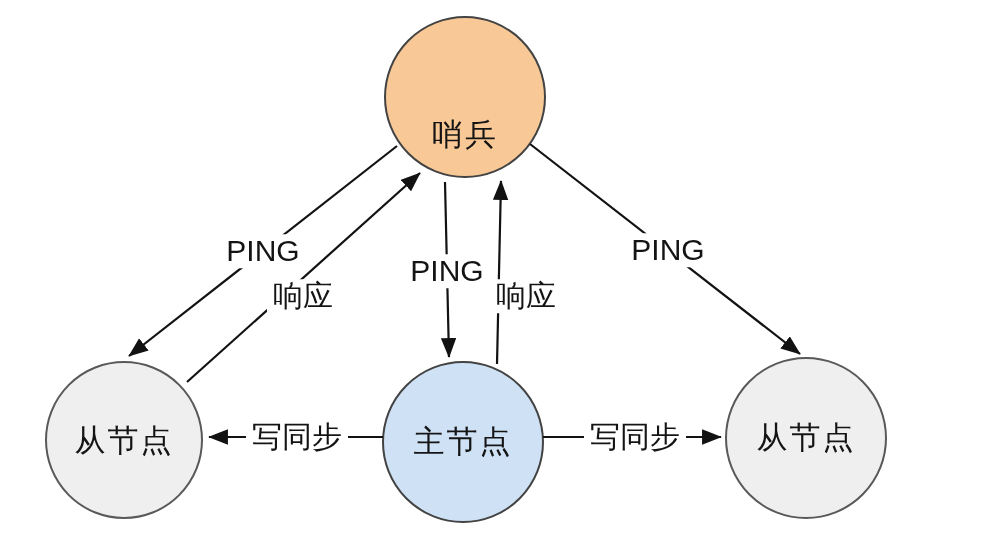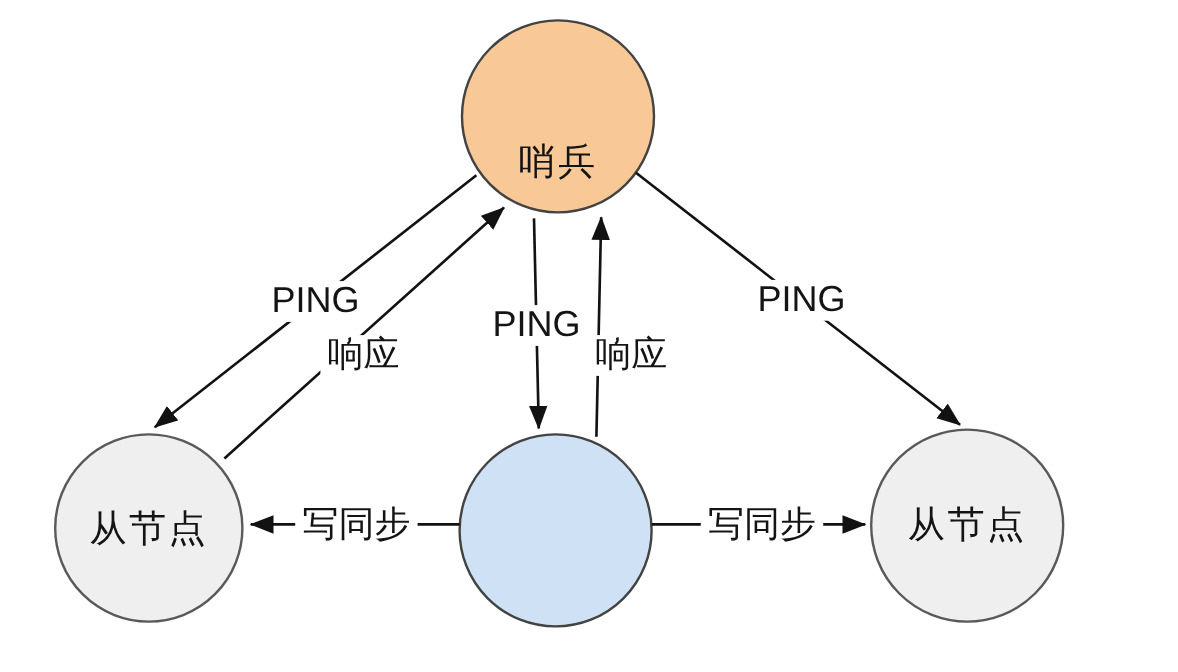--- a/index.html
+++ b/index.html
@@ -75,20 +75,21 @@
       <line class="edge-line" x1="445" y1="182" x2="449" y2="357" marker-end="url(#ah)"></line>
       <line class="edge-line" x1="497" y1="364" x2="501" y2="181" marker-end="url(#ah)"></line>
       <line class="edge-line" x1="530" y1="144" x2="800" y2="354" marker-end="url(#ah)"></line>
       <line class="edge-line" x1="383" y1="437" x2="209" y2="437" marker-end="url(#ah)"></line>
       <line class="edge-line" x1="543" y1="437" x2="721" y2="437" marker-end="url(#ah)"></line>
     </g>
   </svg>
 
   <div class="nlabel" style="left:465px; top:97px;margin-top:38px;">哨兵</div>
   <div class="nlabel" style="left:124px; top:441px;">从节点</div>
+  <div class="nlabel" style="left:463px; top:442px;">主节点</div>
   <div class="nlabel" style="left:806px; top:438px;">从节点</div>
 
   <div class="elabel" style="left:263px; top:251px;">PING</div>
   <div class="elabel" style="left:303px; top:296px;">响应</div>
   <div class="elabel" style="left:447px; top:271px;">PING</div>
   <div class="elabel" style="left:526px; top:296px;">响应</div>
   <div class="elabel" style="left:668px; top:250px;">PING</div>
   <div class="elabel" style="left:297px; top:437px;">写同步</div>
   <div class="elabel" style="left:635px; top:437px;">写同步</div>
 

